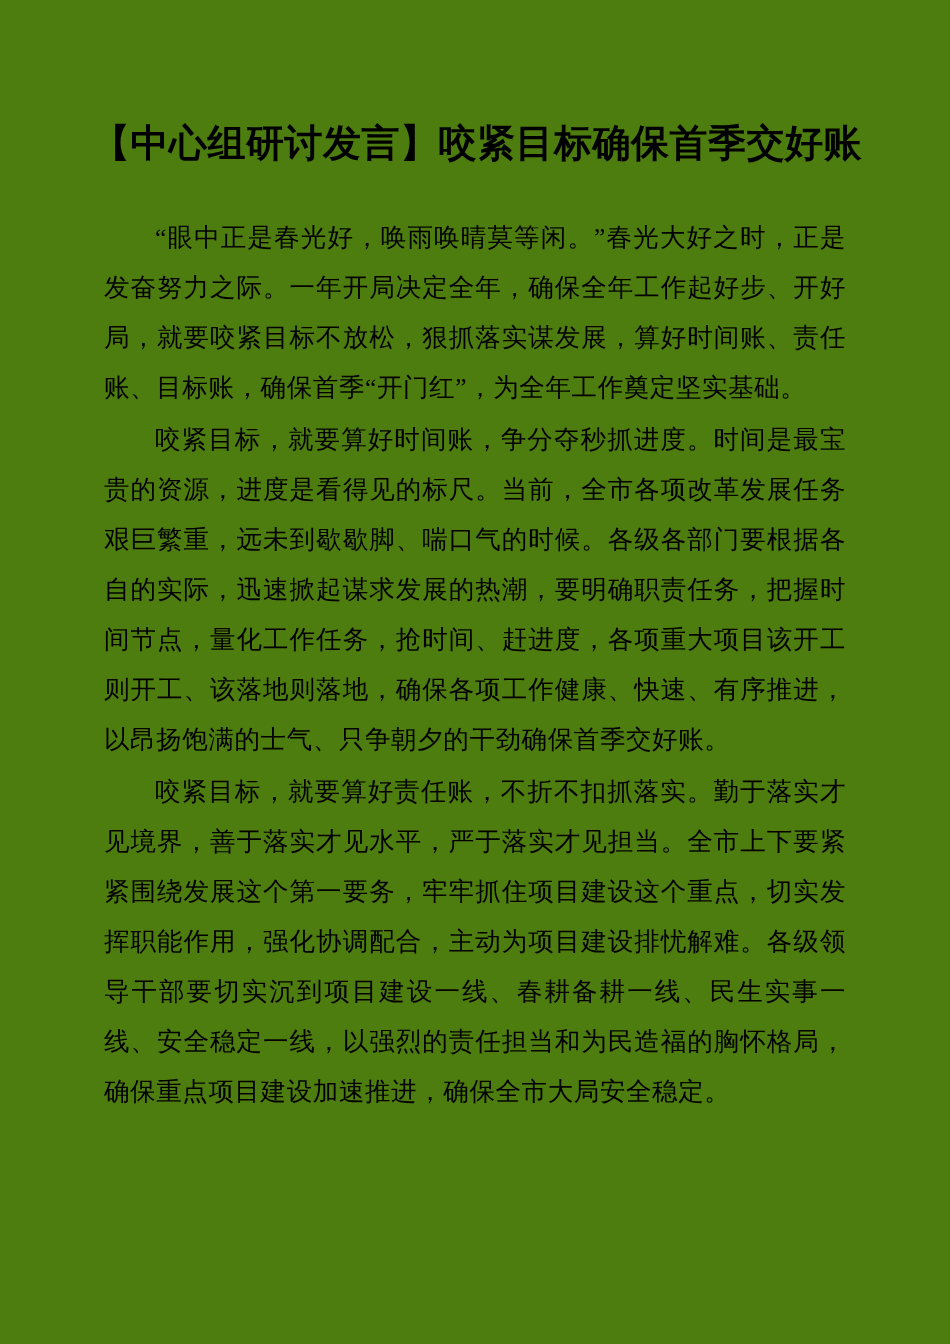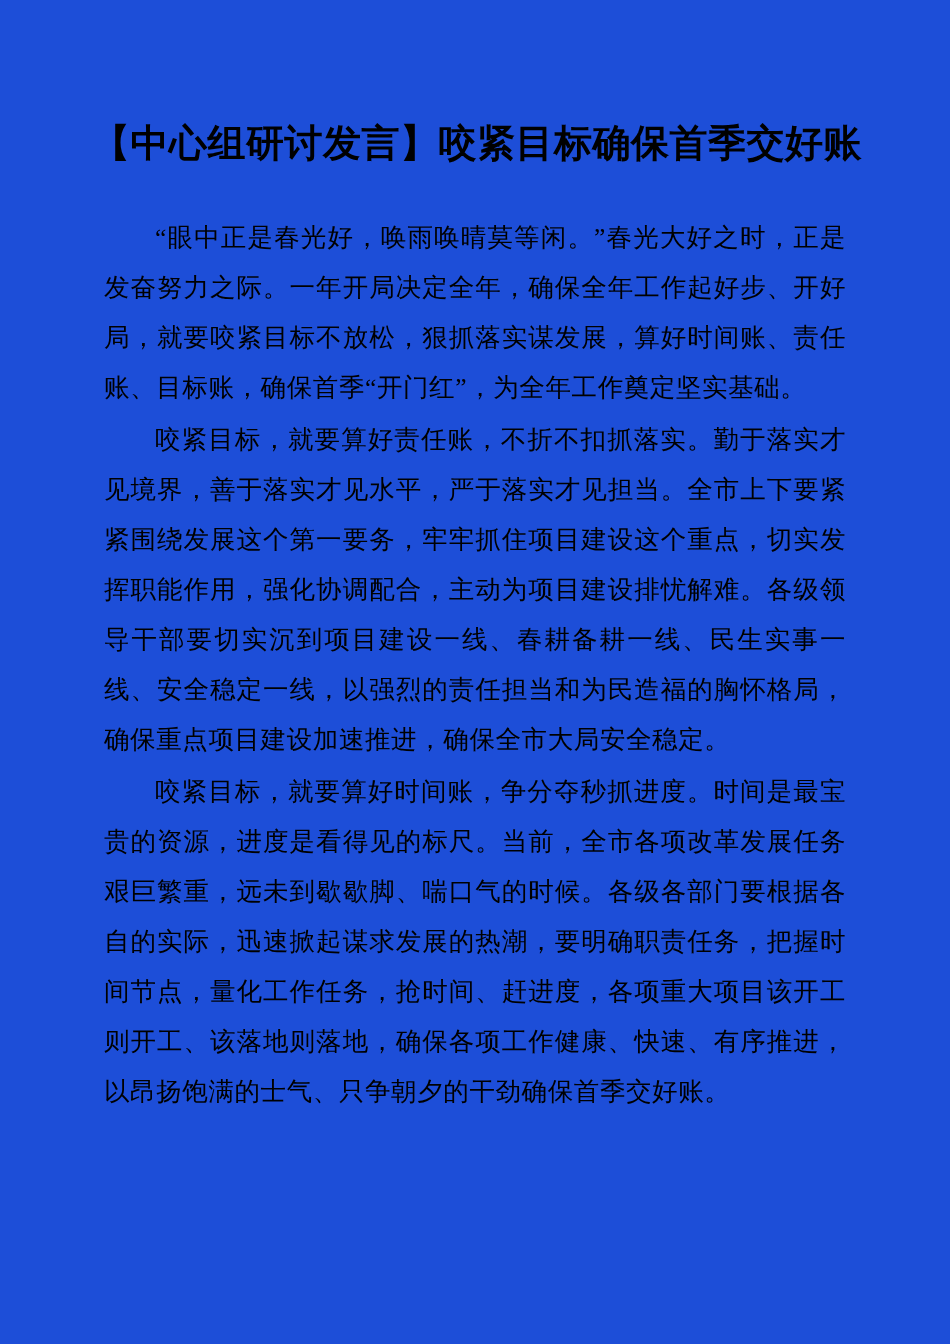--- a/index.html
+++ b/index.html
@@ -12,21 +12,21 @@
     height: 1344px;
     font-family: "Liberation Serif", "DejaVu Serif", serif;
     color: #000000;
     overflow: hidden;
   }
   .page {
     box-sizing: border-box;
     width: 950px;
     height: 1344px;
     padding: 118px 92px 40px 92px;
-    background: #1d4ed8;
+    background: #4d7c0f;
     position: relative;
   }
   .doc-title {
     font-family: "Liberation Serif", "DejaVu Serif", serif;
     font-size: 38px;
     font-weight: bold;
     line-height: 1.35;
     text-align: center;
     letter-spacing: 0.5px;
     margin: 0 0 44px 0;
@@ -46,16 +46,16 @@
     margin: 0 0 2px 0;
   }
 </style>
 </head>
 <body>
 
 <div class="page">
   <h1 class="doc-title">【中心组研讨发言】咬紧目标确保首季交好账</h1>
   <div class="body-text">
     <p class="para">“眼中正是春光好，唤雨唤晴莫等闲。”春光大好之时，正是发奋努力之际。一年开局决定全年，确保全年工作起好步、开好局，就要咬紧目标不放松，狠抓落实谋发展，算好时间账、责任账、目标账，确保首季“开门红”，为全年工作奠定坚实基础。</p>
+    <p class="para">咬紧目标，就要算好时间账，争分夺秒抓进度。时间是最宝贵的资源，进度是看得见的标尺。当前，全市各项改革发展任务艰巨繁重，远未到歇歇脚、喘口气的时候。各级各部门要根据各自的实际，迅速掀起谋求发展的热潮，要明确职责任务，把握时间节点，量化工作任务，抢时间、赶进度，各项重大项目该开工则开工、该落地则落地，确保各项工作健康、快速、有序推进，以昂扬饱满的士气、只争朝夕的干劲确保首季交好账。</p>
     <p class="para">咬紧目标，就要算好责任账，不折不扣抓落实。勤于落实才见境界，善于落实才见水平，严于落实才见担当。全市上下要紧紧围绕发展这个第一要务，牢牢抓住项目建设这个重点，切实发挥职能作用，强化协调配合，主动为项目建设排忧解难。各级领导干部要切实沉到项目建设一线、春耕备耕一线、民生实事一线、安全稳定一线，以强烈的责任担当和为民造福的胸怀格局，确保重点项目建设加速推进，确保全市大局安全稳定。</p>
-    <p class="para">咬紧目标，就要算好时间账，争分夺秒抓进度。时间是最宝贵的资源，进度是看得见的标尺。当前，全市各项改革发展任务艰巨繁重，远未到歇歇脚、喘口气的时候。各级各部门要根据各自的实际，迅速掀起谋求发展的热潮，要明确职责任务，把握时间节点，量化工作任务，抢时间、赶进度，各项重大项目该开工则开工、该落地则落地，确保各项工作健康、快速、有序推进，以昂扬饱满的士气、只争朝夕的干劲确保首季交好账。</p>
   </div>
 </div>
 
 </body></html>

